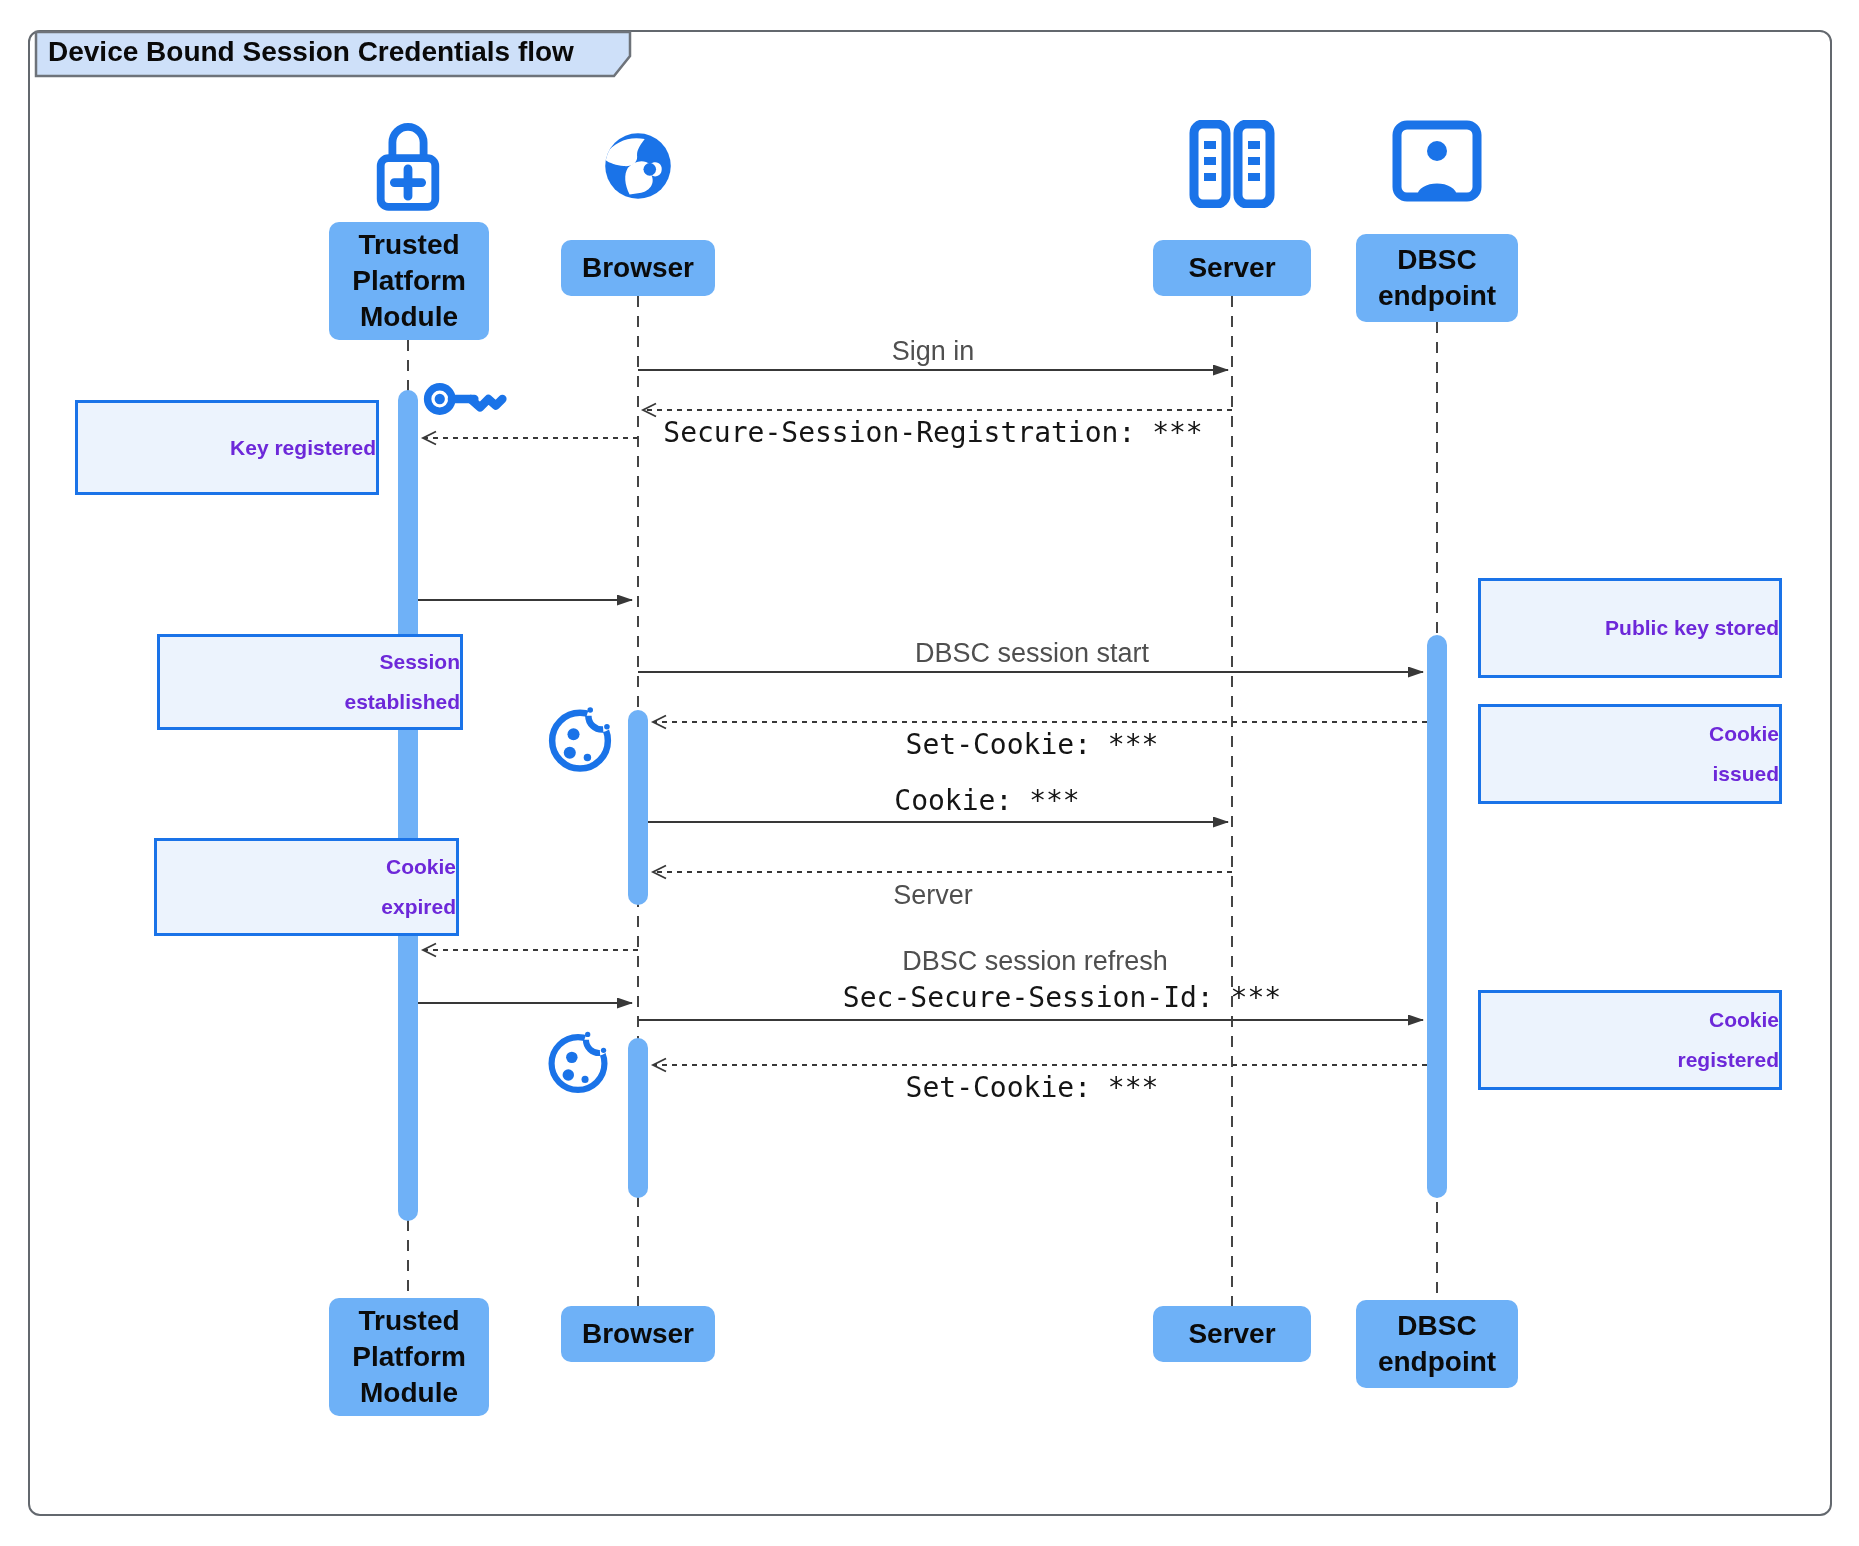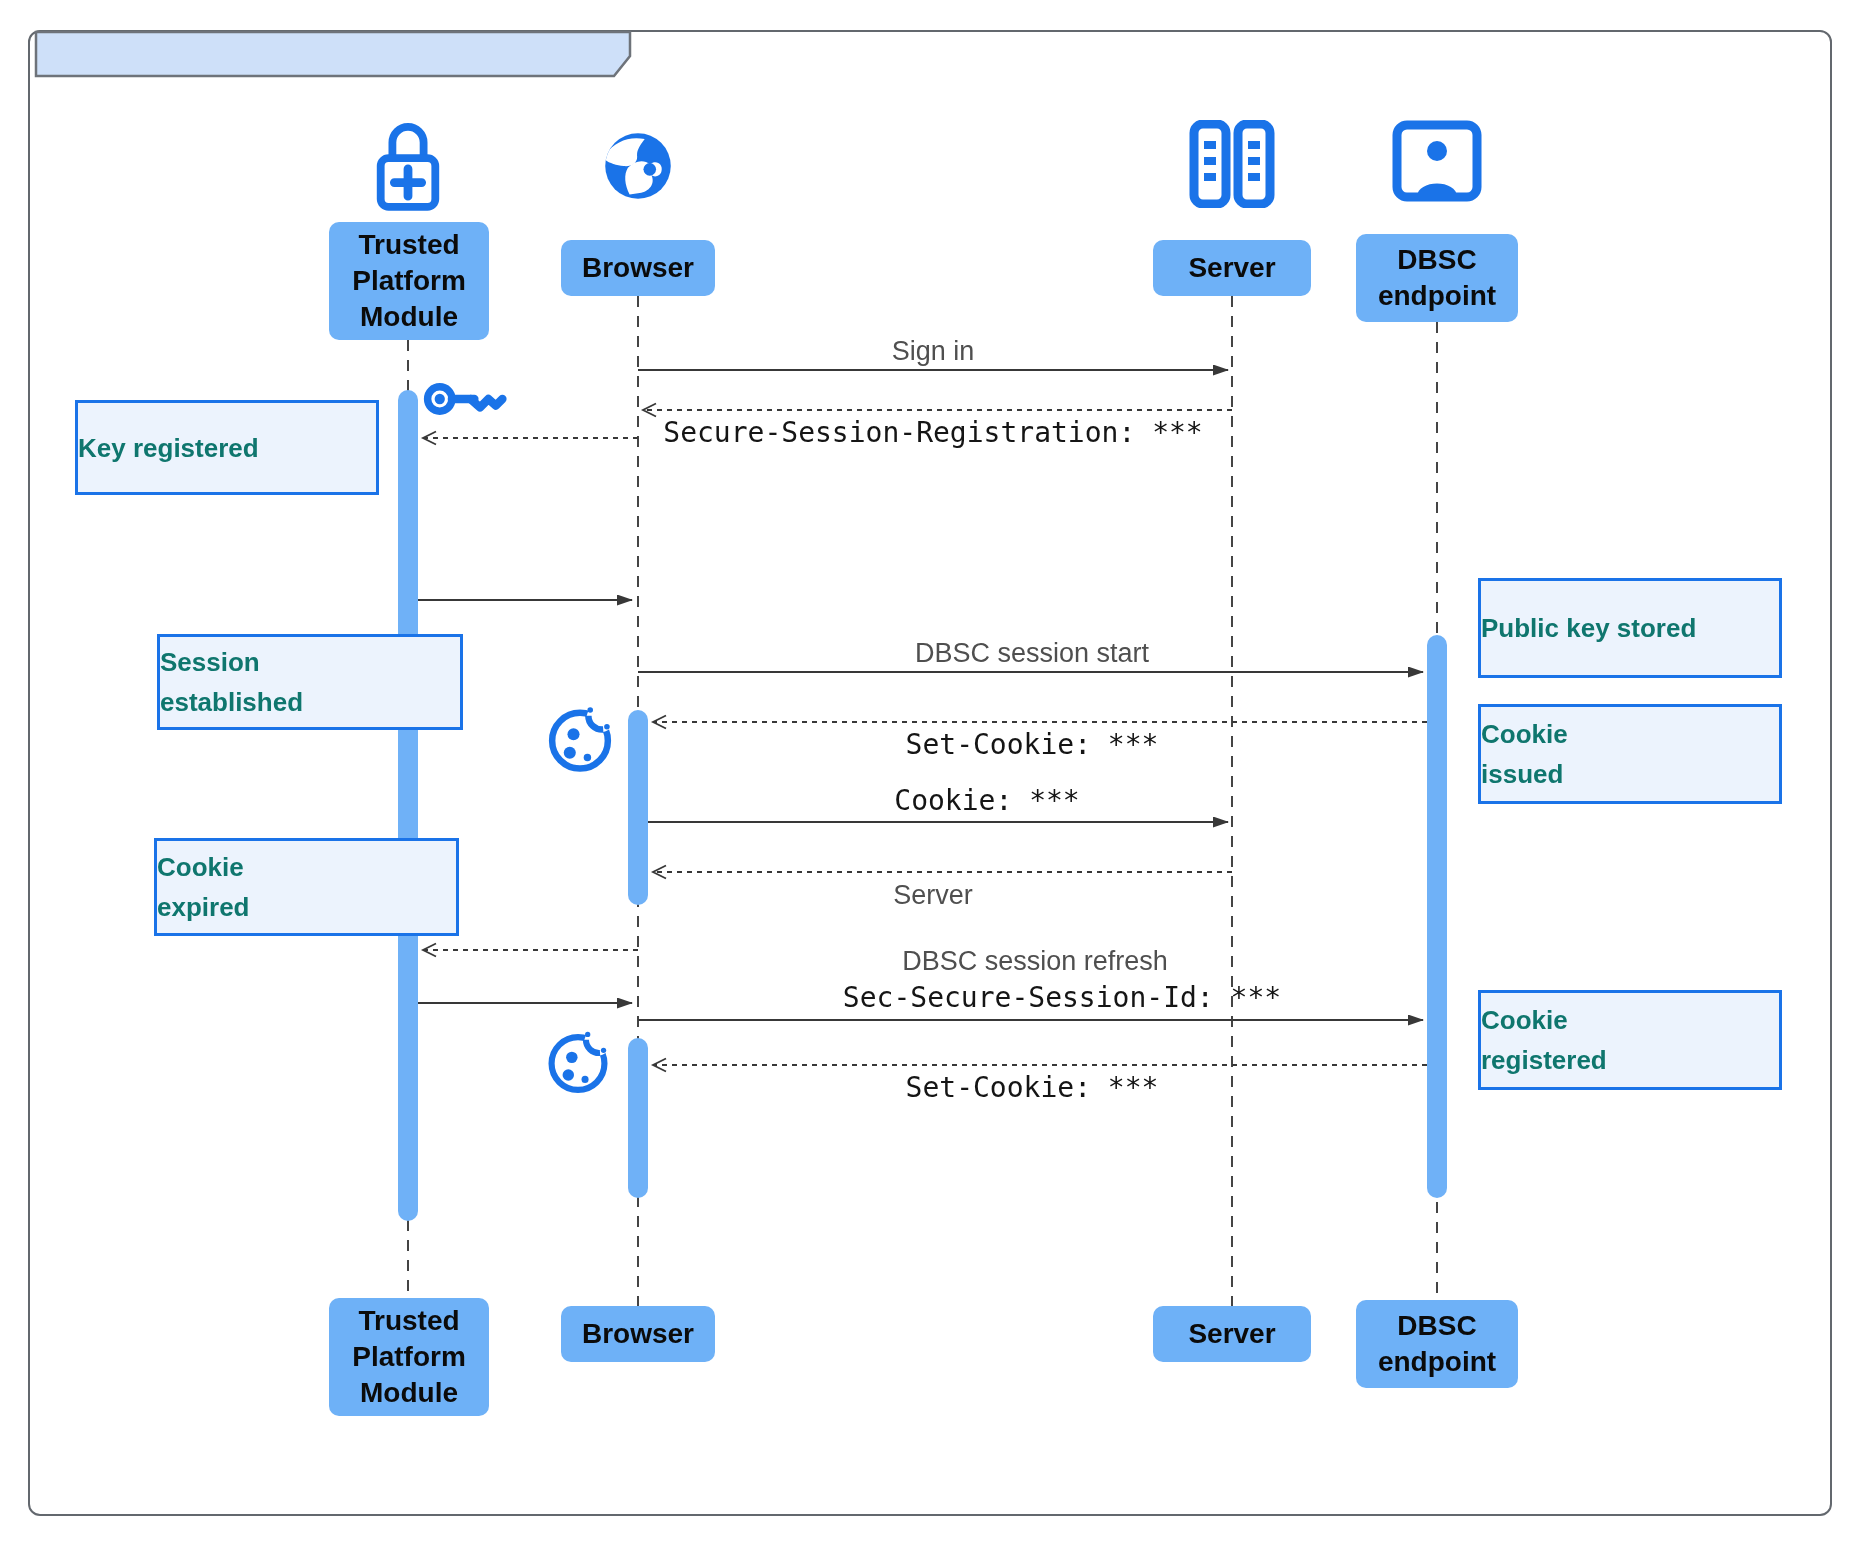--- a/index.html
+++ b/index.html
@@ -5,22 +5,22 @@
   html,body{margin:0;padding:0;background:#ffffff;}
   body{font-family:"Liberation Sans",sans-serif;}
   #stage{position:relative;width:1859px;height:1546px;background:#fff;overflow:hidden;}
   #frame{position:absolute;left:28px;top:30px;width:1800px;height:1482px;
          border:2px solid #63686e;border-radius:12px;background:#fff;}
   #diagram-svg{position:absolute;left:0;top:0;width:1859px;height:1546px;}
   .participant-box{position:absolute;background:var(--pfill);border-radius:10px;
       display:flex;flex-direction:column;align-items:center;justify-content:center;
       font-weight:bold;font-size:28px;line-height:36px;color:#0b0b0b;text-align:center;}
   .note-box{position:absolute;background:var(--nfill);border:3px solid var(--nborder);
-      display:flex;flex-direction:column;align-items:flex-start;justify-content:center;
-      font-weight:bold;font-size:26px;line-height:40px;color:#0f766e;text-align:center;}
+      display:flex;flex-direction:column;align-items:flex-end;justify-content:center;
+      font-weight:bold;font-size:21px;line-height:40px;color:#6d28d9;text-align:center;}
   .msg-label{position:absolute;transform:translateX(-50%);white-space:nowrap;text-align:right;}
   .msg-label.plain{font-family:"Liberation Sans",sans-serif;font-size:27px;line-height:30px;color:#4f4f4f;}
   .msg-label.mono{font-family:"DejaVu Sans Mono",monospace;font-size:28px;line-height:30px;color:#151515;}
   .icon-holder{position:absolute;}
   .icon-holder svg{display:block;width:100%;height:100%;}
   #title-tab{position:absolute;left:34px;top:30px;width:604px;height:48px;}
   #title-text{position:absolute;left:48px;top:36px;font-size:28px;font-weight:bold;
       color:#0a0a0a;white-space:nowrap;}
 </style>
 </head>
@@ -54,20 +54,21 @@
       <line x1="648" y1="822" x2="1228" y2="822" stroke="#383838" stroke-width="2" marker-end="url(#arrow-solid)"></line>
       <line x1="1232" y1="872" x2="654" y2="872" stroke="#383838" stroke-width="2" stroke-dasharray="5 5" marker-end="url(#arrow-open)"></line>
       <line x1="638" y1="950" x2="424" y2="950" stroke="#383838" stroke-width="2" stroke-dasharray="5 5" marker-end="url(#arrow-open)"></line>
       <line x1="418" y1="1003" x2="632" y2="1003" stroke="#383838" stroke-width="2" marker-end="url(#arrow-solid)"></line>
       <line x1="638" y1="1020" x2="1423" y2="1020" stroke="#383838" stroke-width="2" marker-end="url(#arrow-solid)"></line>
       <line x1="1427" y1="1065" x2="654" y2="1065" stroke="#383838" stroke-width="2" stroke-dasharray="5 5" marker-end="url(#arrow-open)"></line>
     </svg>
   <svg id="title-tab" viewBox="0 0 604 48">
     <path id="title-tab-path" d="M2 2 H596 V26 L580 46 H2 Z" stroke="#6e737a" stroke-width="2.5" fill="#CEE0F9"></path>
   </svg>
+  <span id="title-text">Device Bound Session Credentials flow</span>
   <div id="built">
       <div class="msg-label plain" style="left: 933px; top: 336px;">Sign in</div>
       <div class="msg-label mono" style="left: 933px; top: 418px;">Secure-Session-Registration: ***</div>
       <div class="msg-label plain" style="left: 1032px; top: 638px;">DBSC session start</div>
       <div class="msg-label mono" style="left: 1032px; top: 730px;">Set-Cookie: ***</div>
       <div class="msg-label mono" style="left: 987px; top: 786px;">Cookie: ***</div>
       <div class="msg-label plain" style="left: 933px; top: 880px;">Server</div>
       <div class="msg-label plain" style="left: 1035px; top: 946px;">DBSC session refresh</div>
       <div class="msg-label mono" style="left: 1062px; top: 983px;">Sec-Secure-Session-Id: ***</div>
       <div class="msg-label mono" style="left: 1032px; top: 1073px;">Set-Cookie: ***</div>

